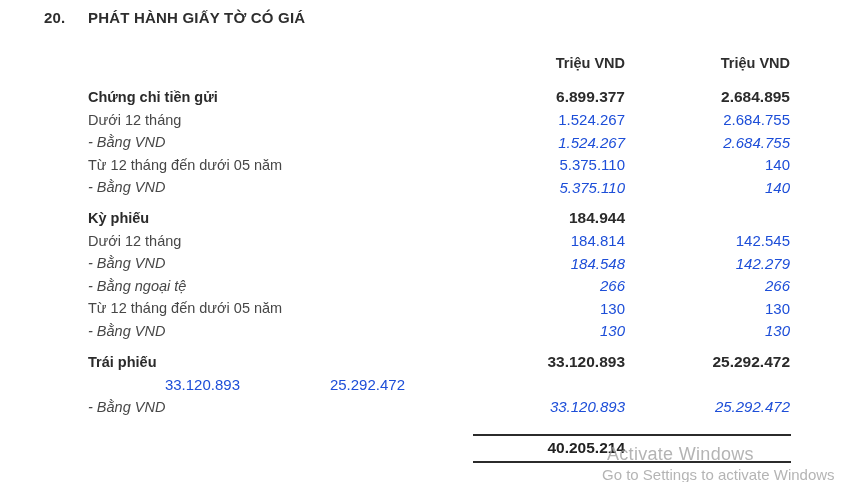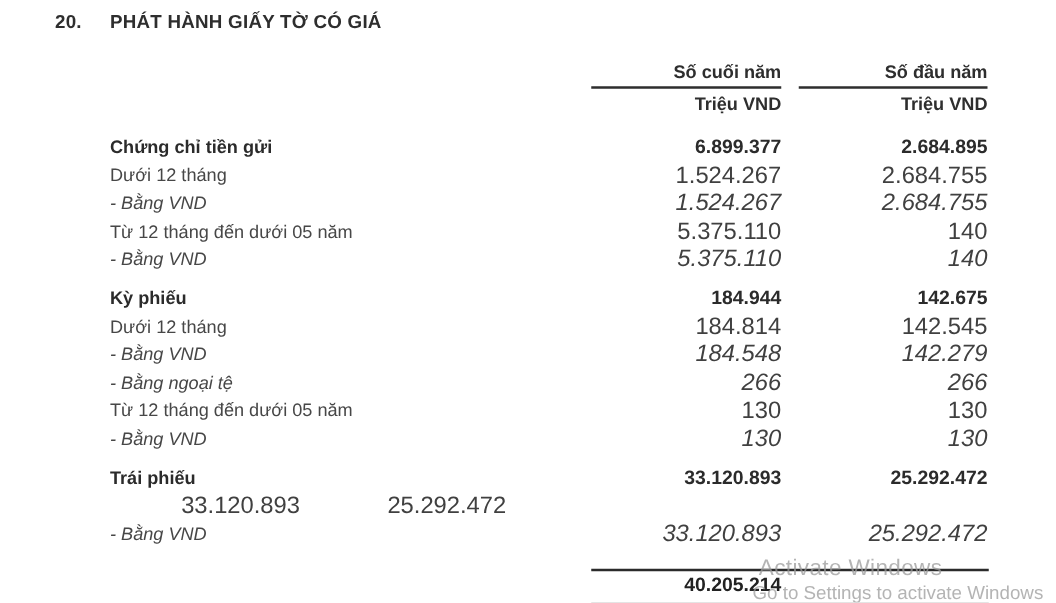--- a/index.html
+++ b/index.html
@@ -22,21 +22,21 @@
 
   .table { position: absolute; top: 50px; left: 0; width: 845px; }
   .row, .hdr-row, .unit-row {
     display: flex; align-items: flex-end;
     padding-left: 88px;
   }
   .lbl { width: 385px; font-size: 14.5px; color: #474747; }
   .c1  { width: 152px; text-align: right; }
   .sp  { width: 14px; }
   .c2  { width: 151px; text-align: right; }
-  .num { font-size: 19px; color: #404040; }
+  .num { font-size: 15px; color: #1d4ed8; }
 
   .hdr-row .c1, .hdr-row .c2 {
     font-size: 14.5px; font-weight: 700; color: #2e2e2e;
     border-bottom: 2px solid #2e2e2e;
     padding-bottom: 3px;
   }
   .unit-row { padding-top: 5px; }
   .unit-row .c1, .unit-row .c2 {
     font-size: 14.5px; font-weight: 700; color: #2e2e2e;
   }
@@ -80,26 +80,20 @@
 
 <div class="page">
 
   <div class="heading">
     <span class="sec-num">20.</span>
     <span class="sec-title">PHÁT HÀNH GIẤY TỜ CÓ GIÁ</span>
   </div>
 
   <div class="table">
 
-    <div class="hdr-row">
-      <div class="lbl"></div>
-      <div class="c1">Số cuối năm</div>
-      <div class="sp"></div>
-      <div class="c2">Số đầu năm</div>
-    </div>
 
     <div class="unit-row">
       <div class="lbl"></div>
       <div class="c1">Triệu VND</div>
       <div class="sp"></div>
       <div class="c2">Triệu VND</div>
     </div>
 
     <div id="rows">
   <div class="row bold">
@@ -134,21 +128,20 @@
     <div class="lbl">- Bằng VND</div>
     <div class="c1 num">5.375.110</div>
     <div class="sp"></div>
     <div class="c2 num">140</div>
   </div>
 
   <div class="row bold">
     <div class="lbl">Kỳ phiếu</div>
     <div class="c1 num">184.944</div>
     <div class="sp"></div>
-    <div class="c2 num">142.675</div>
   </div>
 
   <div class="row">
     <div class="lbl">Dưới 12 tháng</div>
     <div class="c1 num">184.814</div>
     <div class="sp"></div>
     <div class="c2 num">142.545</div>
   </div>
 
   <div class="row italic">

